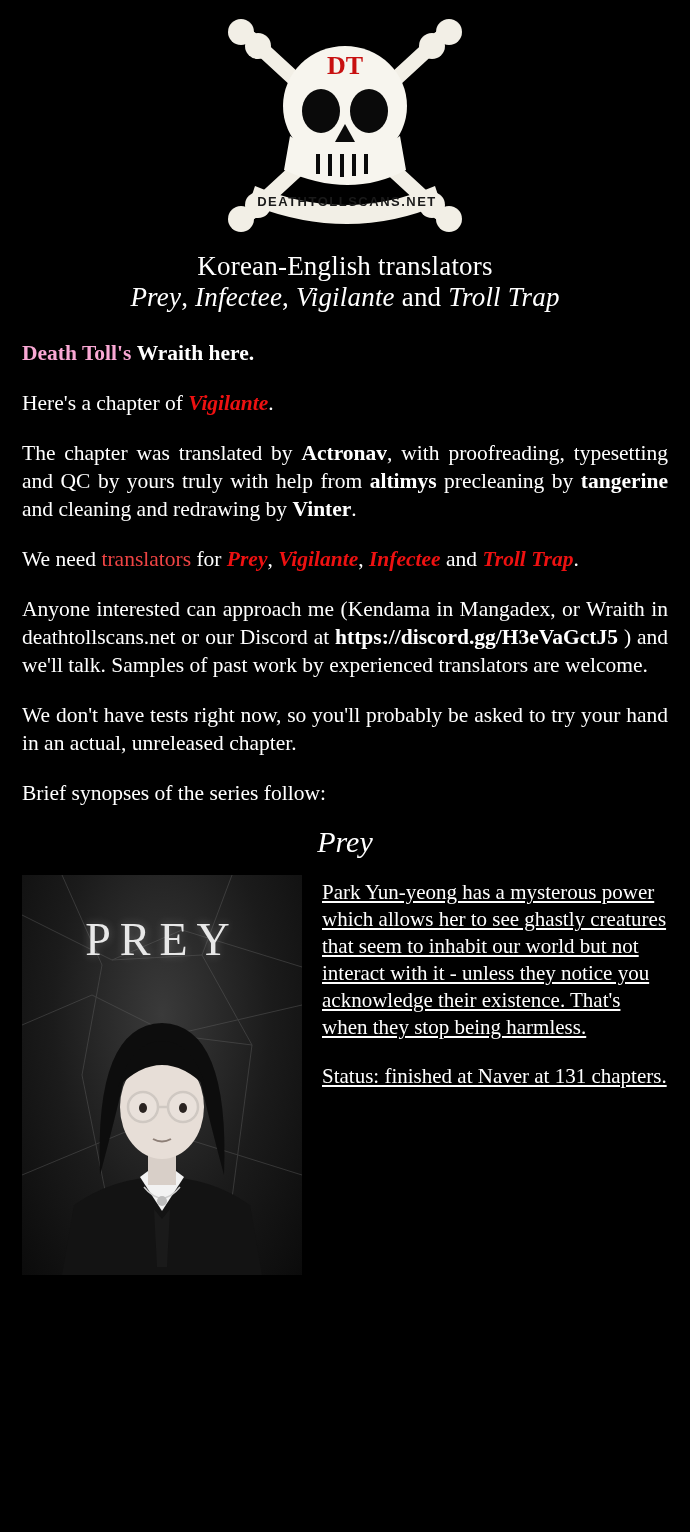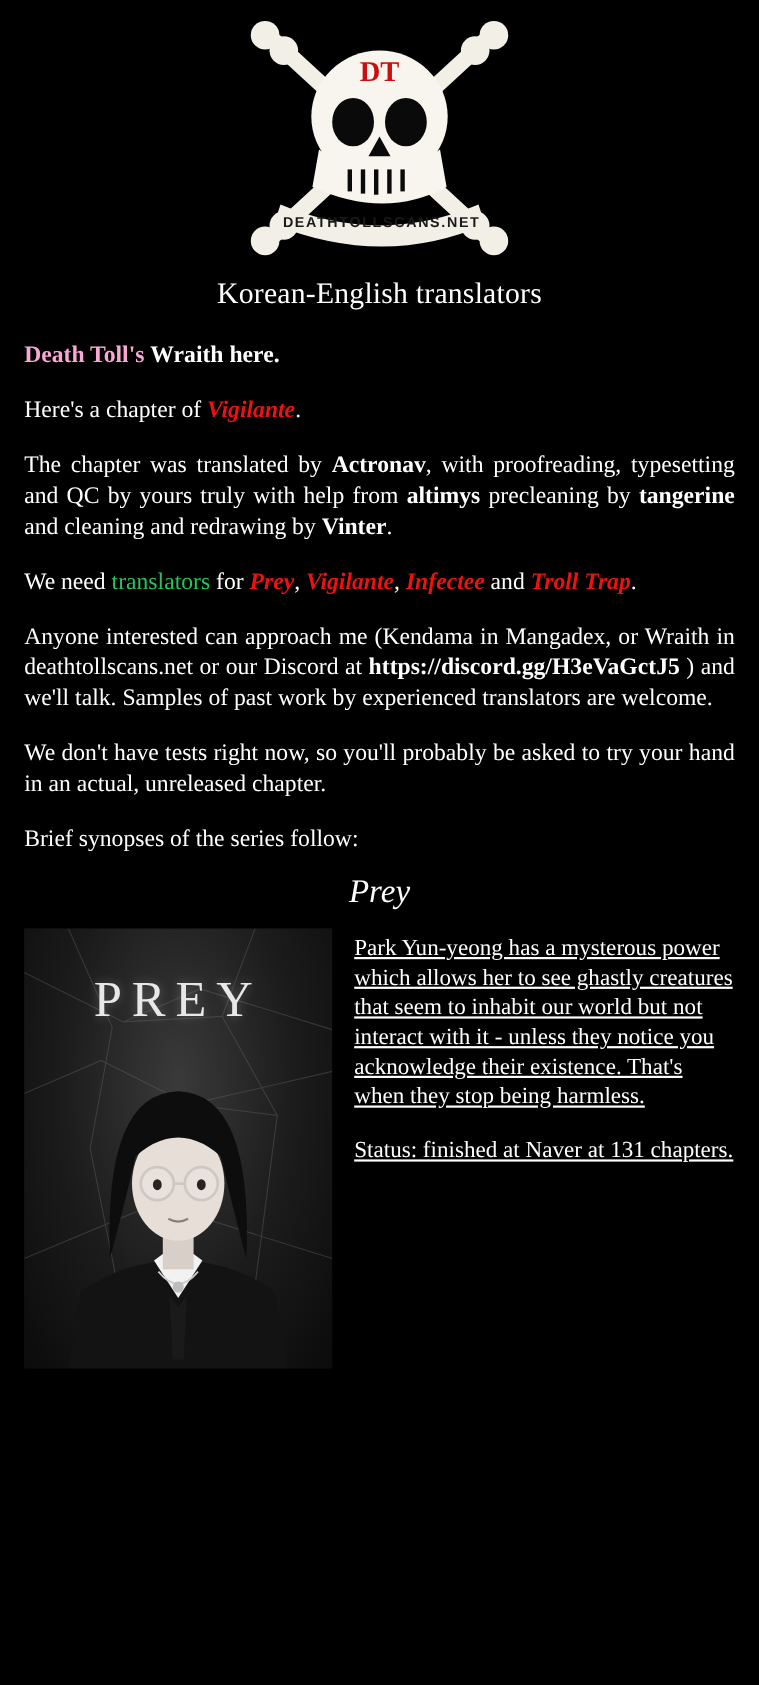--- a/index.html
+++ b/index.html
@@ -51,21 +51,21 @@
     font-size: 21.5px;
     line-height: 28px;
     text-align: justify;
   }
   .para {
     margin: 0 0 22px 0;
   }
 
   .red { color: #f9a8d4; }
   .red-i { color: #ee1111; font-style: italic; font-weight: bold; }
-  .blue { color: #22c55e; }
+  .blue { color: #ef4444; }
   .bold { font-weight: bold; }
   .mono-ish { font-weight: bold; margin-top: 40px; }
 
   
   .series-title {
     text-align: center;
     font-size: 30px;
     font-style: italic;
     margin: 6px 0 16px 0;
   }
@@ -154,20 +154,23 @@
       </g>
       <text x="150" y="66" text-anchor="middle" fill="#c81010" font-family="Liberation Serif, serif" font-size="26" font-weight="bold">DT</text>
 
       <path d="M60 178 q90 38 180 0 l6 18 q-92 40 -192 0 z" fill="#f2efe6"></path>
       <text x="152" y="198" text-anchor="middle" fill="#1a1a1a" font-family="Liberation Sans, sans-serif" font-size="13" letter-spacing="1.5" font-weight="bold">DEATHTOLLSCANS.NET</text>
     </svg>
   </div>
 
   <div class="heading">
     <span class="line">Korean-English translators</span>
+    <span class="line">
+      <em>Prey</em><span>,&nbsp;</span><em>Infectee</em><span>,&nbsp;</span><em>Vigilante</em><span>&nbsp;</span><span>and</span><span>&nbsp;</span><em>Troll Trap</em>
+    </span>
   </div>
 
   <div class="body-text" style="margin-top:26px;">
 
     <p class="para">
       <span class="red bold">Death Toll's</span><span>&nbsp;</span><span class="bold">Wraith here.</span>
     </p>
 
     <p class="para">
       <span>Here's a chapter of </span><span class="red-i">Vigilante</span><span>.</span>

